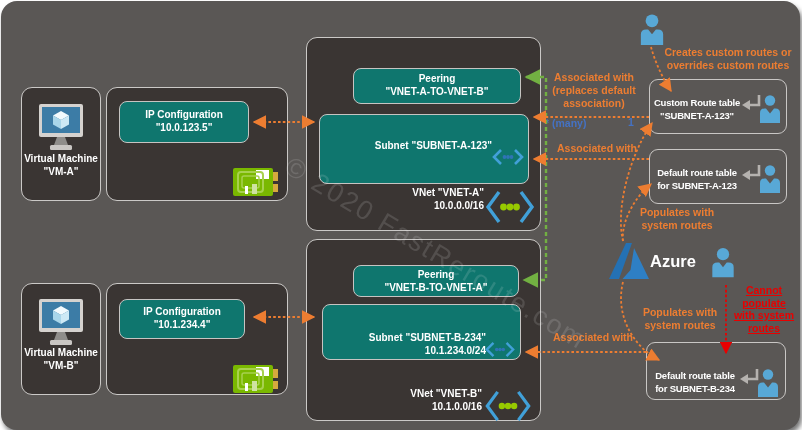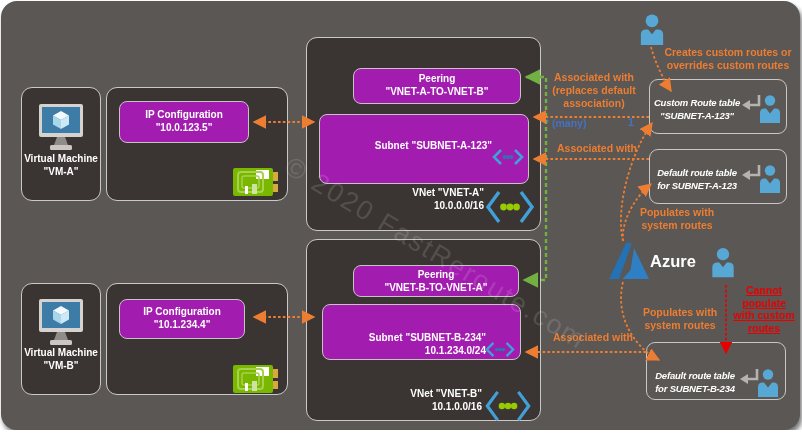--- a/index.html
+++ b/index.html
@@ -1,27 +1,27 @@
 <!DOCTYPE html>
 <html><head>
 <meta charset="utf-8">
 <style>
   html,body{margin:0;padding:0;background:#ffffff;font-family:"Liberation Sans",sans-serif;}
   #canvas{position:relative;width:799px;height:429px;margin:1px 0 0 1px;background:#5a5755;
           border-radius:16px;box-shadow:2px 4px 5px rgba(0,0,0,.55);overflow:hidden;}
   .abs{position:absolute;}
   .box-dark{position:absolute;background:#3a3533;border:1.5px solid #cbc9c7;border-radius:11px;box-sizing:border-box;}
-  .box-mid{position:absolute;background:#a21caf;border:1.3px solid #c6c4c2;border-radius:8px;box-sizing:border-box;padding-left:44px;}
+  .box-mid{position:absolute;background:#0f766e;border:1.3px solid #c6c4c2;border-radius:8px;box-sizing:border-box;padding-left:44px;}
   .box-outline{position:absolute;border:1.5px solid #c9c7c5;border-radius:9px;box-sizing:border-box;}
   .wtxt{position:absolute;color:#ffffff;font-weight:bold;font-size:10px;line-height:12.5px;text-align:center;white-space:nowrap;}
   .rtxt{text-align:right;}
   .orange-txt{position:absolute;color:#ed7d31;font-weight:bold;font-size:10.5px;line-height:13px;text-align:center;}
   .blue-txt{position:absolute;color:#4472c4;font-weight:bold;font-size:10.5px;white-space:nowrap;}
   .red-txt{position:absolute;color:#e80000;font-weight:bold;font-size:10.5px;line-height:12.5px;text-align:center;}
-  .rt-small{font-size:9.5px;letter-spacing:-0.2px;font-style:italic;}
+  .rt-small{font-size:9.5px;letter-spacing:-0.2px;}
   #watermark{position:absolute;left:294px;top:150px;transform:rotate(31deg);transform-origin:0 0;
              color:rgba(240,240,240,0.14);font-size:27px;letter-spacing:2px;white-space:nowrap;z-index:9;pointer-events:none;}
   #overlay{position:absolute;left:0;top:0;z-index:8;pointer-events:none;}
   .azure-label{position:absolute;color:#ffffff;font-weight:bold;font-size:16.5px;white-space:nowrap;}
 </style>
 </head>
 <body>
 
 <div id="canvas">
 
@@ -248,21 +248,21 @@
   </span>
 
   <div class="orange-txt" style="left:617px;top:305px;width:124px;">
     <div>Populates with</div>
       <div>system routes</div>
   </div>
 
   <div class="red-txt" style="left:724px;top:283px;width:78px;text-decoration:underline;">
     <div>Cannot</div>
       <div>populate</div>
-    <div>with custom</div>
+    <div>with system</div>
       <div>routes</div>
   </div>
 
   <div class="orange-txt" style="left:542px;top:330px;width:100px;">Associated with</div>
 
   <div class="box-outline" style="left:645px;top:341px;width:140px;height:58px;">
     <div class="wtxt rt-small" style="left:2px;right:44px;top:27px;white-space:normal;">
       <div>Default route table</div>
         <div>for SUBNET-B-234</div>
     </div>

